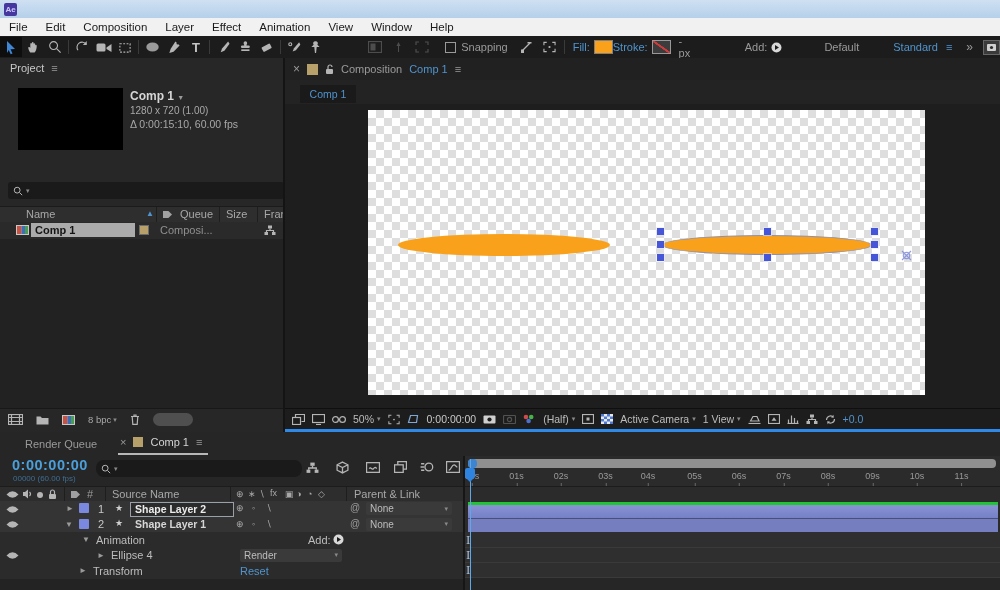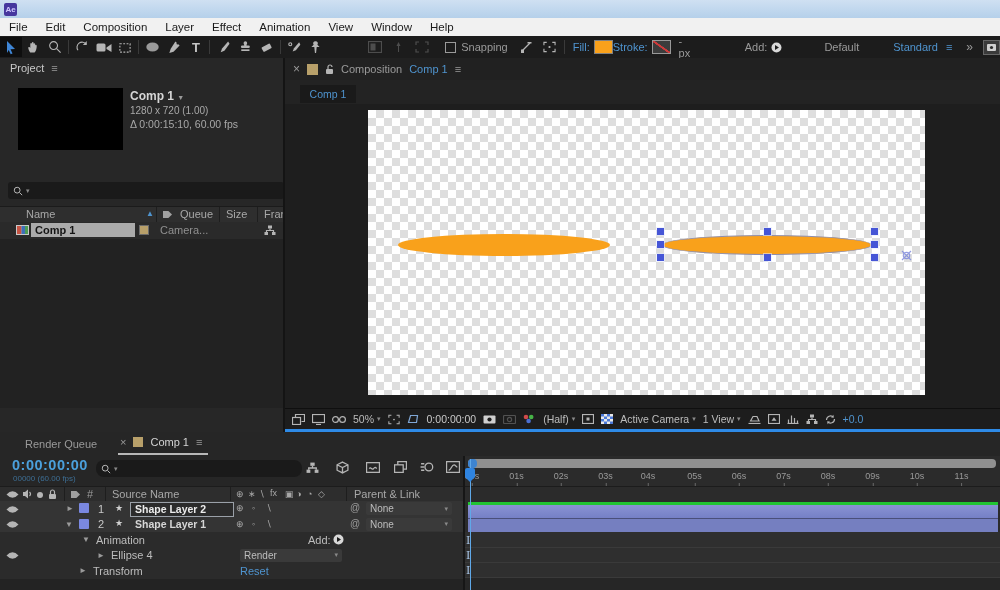--- a/index.html
+++ b/index.html
@@ -244,31 +244,54 @@
 
     <div class="ab" style="left:0;top:164px;width:283px;height:17px;background:#2a2a2a">
       <svg class="ab" style="left:16px;top:3px" width="13" height="10" viewBox="0 0 13 10">
           <rect width="13" height="10" fill="#c9c9c9"></rect>
           <rect x="1" y="1" width="4.5" height="8" fill="#c55444"></rect>
           <rect x="5.5" y="1" width="3.5" height="8" fill="#3f6fb8"></rect>
           <rect x="9" y="1" width="3" height="8" fill="#4d9c55"></rect>
         </svg>
       <span class="ab" style="left:31px;top:1px;width:100px;height:14px;background:#ababab;color:#151515;font-weight:bold;padding-left:4px;line-height:14px">Comp 1</span>
       <span class="ab" style="left:139px;top:3px;width:10px;height:10px;background:#b8a06a;border:1px solid #6a6a6a;box-sizing:border-box"></span>
-      <span class="tx" style="left:160px;top:2px;color:#909090">Camera...</span>
+      <span class="tx" style="left:160px;top:2px;color:#909090">Composi...</span>
       <svg class="ab" style="left:264px;top:3px" width="12" height="11" viewBox="0 0 12 11">
           <rect x="4" y="0.5" width="4" height="3" class="f"></rect>
           <rect x="0.5" y="7" width="3.5" height="3" class="f"></rect>
           <rect x="8" y="7" width="3.5" height="3" class="f"></rect>
           <path class="s" d="M6 3.5v2M2.5 7V5.5h7V7"></path>
         </svg>
     </div>
 
     <div class="ab" style="left:0;top:181px;width:283px;height:169px;background:#222"></div>
 
+    <div class="ab flex" style="left:0;top:350px;width:283px;height:22px;background:#272727;border-top:1px solid #181818;gap:13px;padding-left:8px;box-sizing:border-box">
+      <svg width="15" height="11" viewBox="0 0 15 11">
+          <rect x=".5" y=".5" width="14" height="10" class="s"></rect>
+          <path class="s" d="M3.5.5v10M11.5.5v10M.5 3.5h14M.5 7.5h14"></path>
+        </svg>
+      <svg width="13" height="10" viewBox="0 0 13 10">
+          <path class="f" d="M.5 1.5h4L6 3h6.5v6.5H.5z"></path>
+        </svg>
+      <svg width="13" height="10" viewBox="0 0 13 10">
+          <rect width="13" height="10" fill="#c9c9c9"></rect>
+          <rect x="1" y="1" width="4.5" height="8" fill="#c55444"></rect>
+          <rect x="5.5" y="1" width="3.5" height="8" fill="#3f6fb8"></rect>
+          <rect x="9" y="1" width="3" height="8" fill="#4d9c55"></rect>
+        </svg>
+      <span class="flex" style="gap:2px">
+        <span style="font-size:9.5px;color:#a8a8a8">8 bpc</span>
+        <span class="chev">▾</span>
+      </span>
+      <svg width="10" height="11" viewBox="0 0 10 11">
+          <path class="s" d="M1 2.5h8M4 2.5V1h2v1.5M2.2 2.5l.6 7.8h4.4l.6-7.8"></path>
+        </svg>
+      <span style="width:40px;height:13px;background:#4f4f4f;border-radius:7px"></span>
+    </div>
   </div>
 
   <div class="ab vdiv"></div>
 
   <div class="ab comppanel">
     <div class="tx flex" style="left:8px;top:4px;gap:7px">
       <span class="dim" style="font-size:12px">×</span>
       <span style="width:11px;height:11px;background:#b8a06a;display:inline-block"></span>
       <svg width="9" height="11" viewBox="0 0 9 11">
           <rect x="1" y="5" width="7" height="5" rx="1" class="f"></rect>

